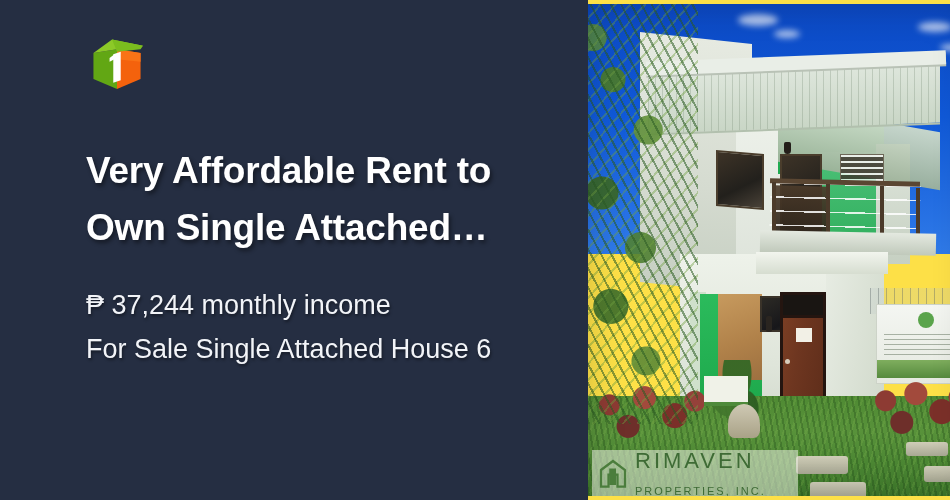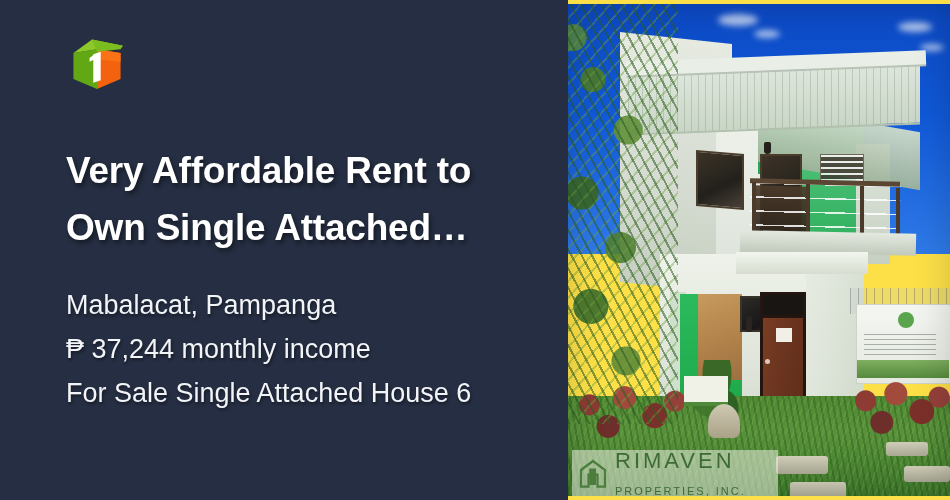--- a/index.html
+++ b/index.html
@@ -19,20 +19,21 @@
 
   
   #left-panel {
     position: relative;
     width: 568px;
     height: 500px;
     background: #252e42;
     flex: 0 0 568px;
     box-sizing: border-box;
     padding: 32px 30px 0 66px;
+    margin-left: 20px;
   }
 
   
   #brand-logo {
     width: 62px;
     height: 62px;
     margin-left: 0;
     display: block;
   }
 
@@ -380,21 +381,20 @@
       <polygon points="12,34 42,12 92,22 50,28" fill="#8cc928"></polygon>
       <polygon points="42,12 92,22 88,28 50,32" fill="#7bbd1e"></polygon>
 
       <polygon points="44,36 56,32 56,78 44,82" fill="#ffffff"></polygon>
       <polygon points="38,42 46,36 46,44 38,48" fill="#ffffff"></polygon>
     </svg>
 
     <h1 id="listing-title">Very Affordable Rent to Own Single Attached…</h1>
 
     <div id="meta-block">
-      <div class="meta-line">Mabalacat, Pampanga</div>
       <div class="meta-line">₱ 37,244 monthly income</div>
       <div class="meta-line">For Sale Single Attached House 6</div>
     </div>
   </div>
 
   <div id="photo-panel">
     <div id="photo-inner">
 
       <div class="sky"></div>
       <div class="cloud" style="left:150px;top:10px;width:40px;height:12px;"></div>

